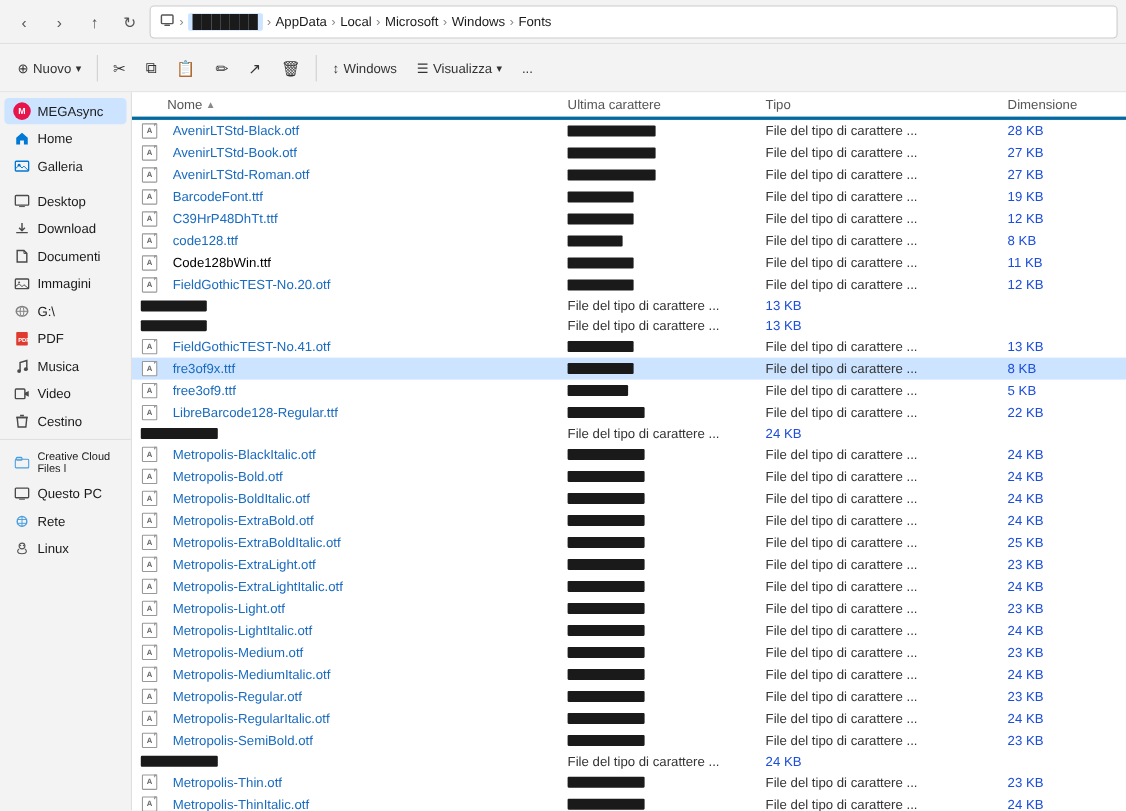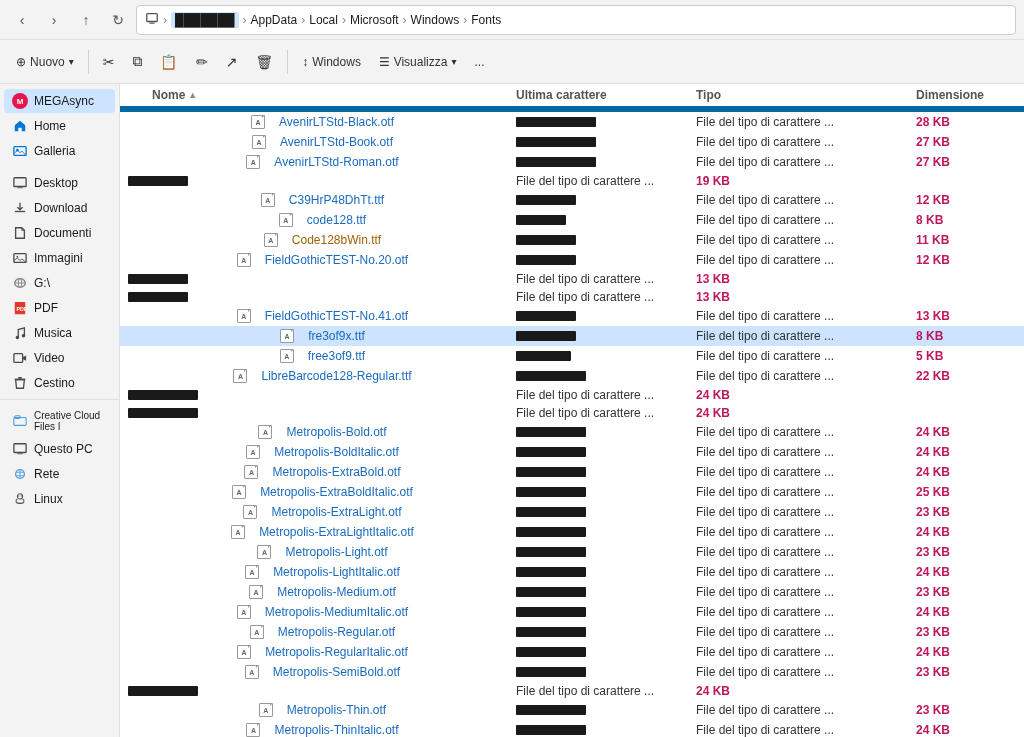--- a/index.html
+++ b/index.html
@@ -96,49 +96,49 @@
       overflow: hidden;
       display: flex;
       flex-direction: column;
     }
 
     
     .file-list-header {
       display: grid;
       grid-template-columns: 1fr 180px 220px 100px;
       padding: 4px 8px;
-      border-bottom: 6px solid #0369a1;
+      border-bottom: 3px solid #0369a1;
       background: white;
       font-size: 12px;
       color: #555;
-      font-weight: 700;
+      font-weight: 400;
       cursor: pointer;
       user-select: none;
     }
     .file-list-header .col-name { padding-left: 24px; }
     .file-list-header .col { display: flex; align-items: center; gap: 3px; }
 
     
     .file-list {
       overflow-y: auto;
       flex: 1;
     }
     .file-row {
       display: grid;
       grid-template-columns: 1fr 180px 220px 100px;
       padding: 2px 8px;
       align-items: center;
       cursor: pointer;
       font-size: 12px;
     }
     .file-row.selected { background: #cce4ff; }
-    .file-row .file-name { display: flex; align-items: center; gap: 13px; color: #1a1a1a; justify-content: center; }
+    .file-row .file-name { display: flex; align-items: center; gap: 13px; color: #1a1a1a; }
     .file-row .file-date { display: flex; align-items: center; }
     .file-row .file-type { color: #333; }
-    .file-row .file-size { color: #be185d; font-weight: bold; }
+    .file-row .file-size { color: #1d4ed8; }
     .file-icon { width: 16px; height: 16px; display: flex; align-items: center; justify-content: center; flex-shrink: 0; }
 
     
     .date-bar {
       display: inline-block;
       background: #1a1a1a;
       height: 10px;
       border-radius: 1px;
     }
 
@@ -466,20 +466,26 @@
       </div>
       <span style="color:#1a6bbf">AvenirLTStd-Roman.otf</span>
     </div>
     <div class="file-date">
       <span class="date-bar" style="width:80px"></span>
     </div>
     <div class="file-type">File del tipo di carattere ...</div>
     <div class="file-size">27 KB</div>
   </div>
         <div class="file-row">
+    <div class="file-name">
+      <div class="file-icon">
+        <div class="font-icon">A</div>
+      </div>
+      <span style="color:#1a6bbf">BarcodeFont.ttf</span>
+    </div>
     <div class="file-date">
       <span class="date-bar" style="width:60px"></span>
     </div>
     <div class="file-type">File del tipo di carattere ...</div>
     <div class="file-size">19 KB</div>
   </div>
         <div class="file-row">
     <div class="file-name">
       <div class="file-icon">
         <div class="font-icon">A</div>
@@ -503,21 +509,21 @@
       <span class="date-bar" style="width:50px"></span>
     </div>
     <div class="file-type">File del tipo di carattere ...</div>
     <div class="file-size">8 KB</div>
   </div>
         <div class="file-row">
     <div class="file-name">
       <div class="file-icon">
         <div class="font-icon">A</div>
       </div>
-      <span style="color:#a16207">Code128bWin.ttf</span>
+      <span style="color:#000000">Code128bWin.ttf</span>
     </div>
     <div class="file-date">
       <span class="date-bar" style="width:60px"></span>
     </div>
     <div class="file-type">File del tipo di carattere ...</div>
     <div class="file-size">11 KB</div>
   </div>
         <div class="file-row">
     <div class="file-name">
       <div class="file-icon">
@@ -598,20 +604,26 @@
     <div class="file-size">22 KB</div>
   </div>
         <div class="file-row">
     <div class="file-date">
       <span class="date-bar" style="width:70px"></span>
     </div>
     <div class="file-type">File del tipo di carattere ...</div>
     <div class="file-size">24 KB</div>
   </div>
         <div class="file-row">
+    <div class="file-name">
+      <div class="file-icon">
+        <div class="font-icon">A</div>
+      </div>
+      <span style="color:#1a6bbf">Metropolis-BlackItalic.otf</span>
+    </div>
     <div class="file-date">
       <span class="date-bar" style="width:70px"></span>
     </div>
     <div class="file-type">File del tipo di carattere ...</div>
     <div class="file-size">24 KB</div>
   </div>
         <div class="file-row">
     <div class="file-name">
       <div class="file-icon">
         <div class="font-icon">A</div>

